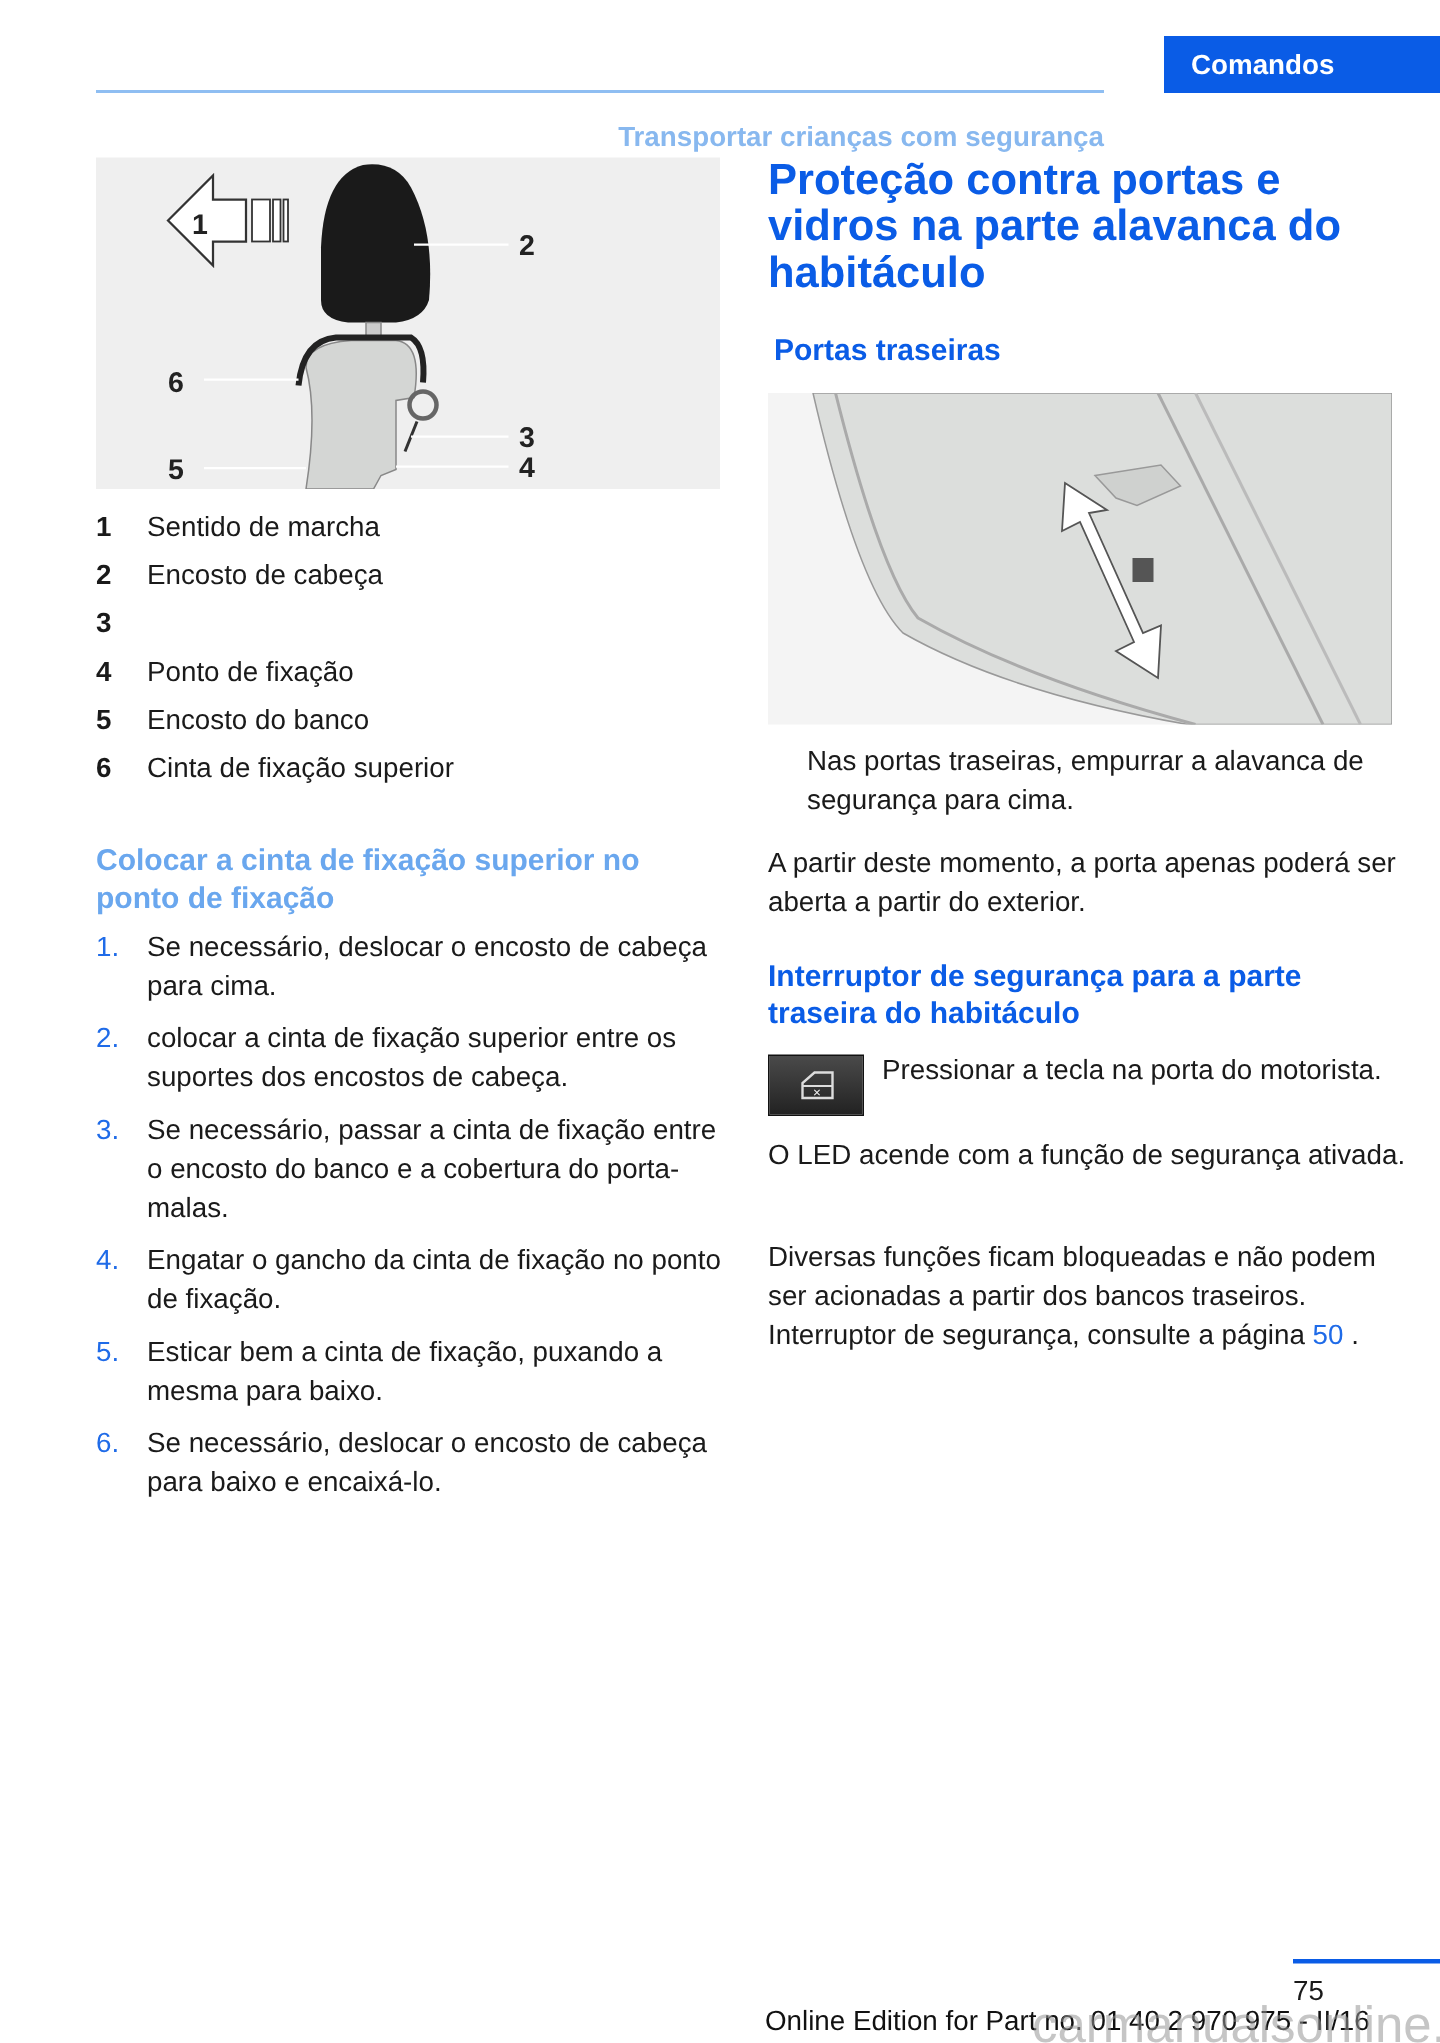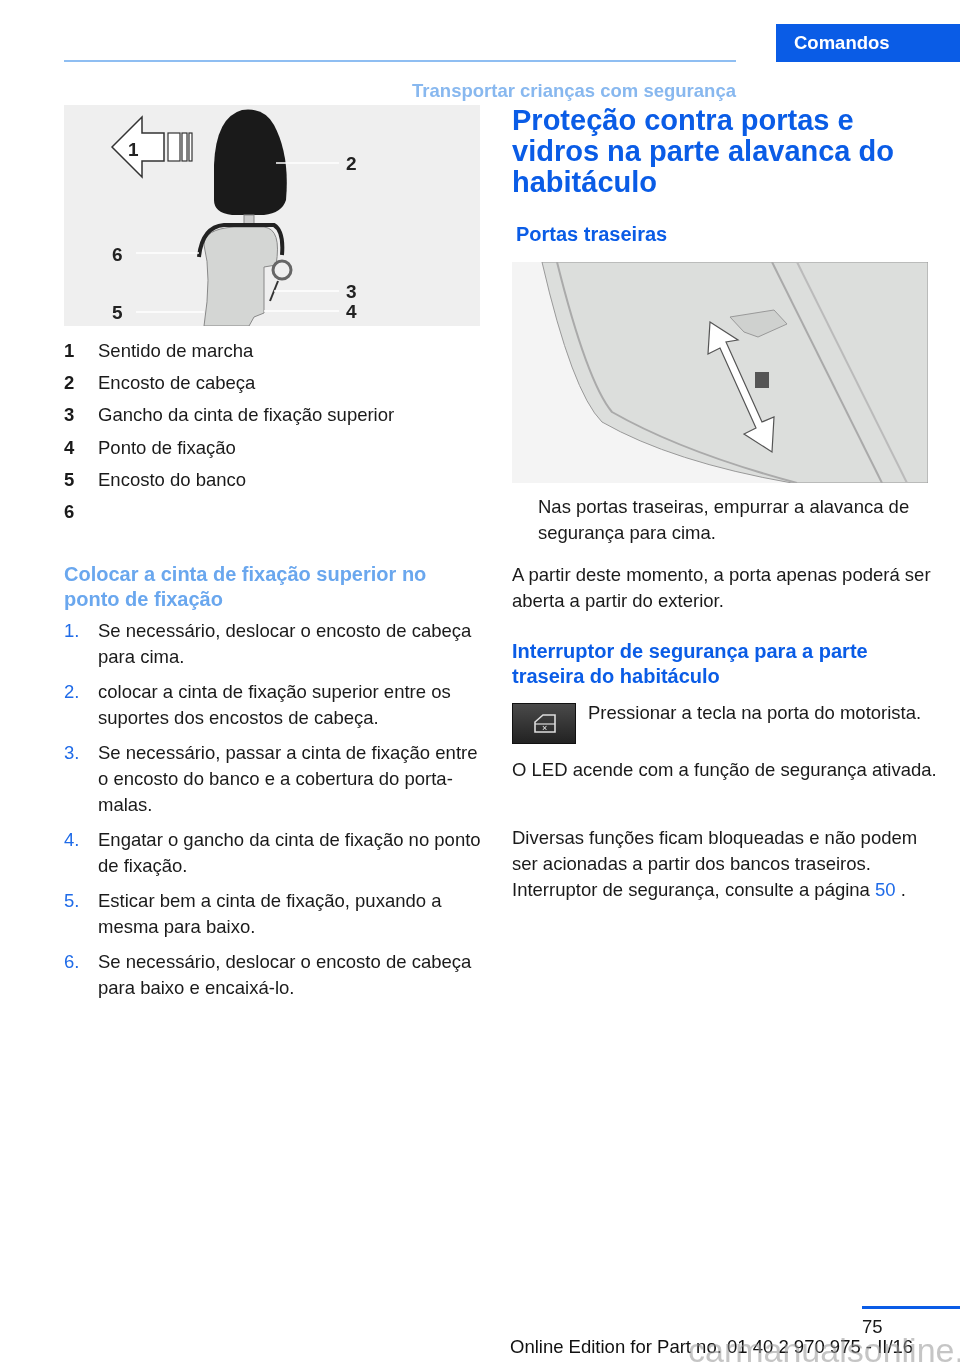--- a/index.html
+++ b/index.html
@@ -76,32 +76,32 @@
   <div class="row">
       <span class="num">1</span>
       <span>Sentido de marcha</span>
     </div>
   <div class="row">
       <span class="num">2</span>
       <span>Encosto de cabeça</span>
     </div>
   <div class="row">
       <span class="num">3</span>
-      <span>Gancho da cinta de fixação superior</span>
     </div>
   <div class="row">
       <span class="num">4</span>
       <span>Ponto de fixação</span>
     </div>
   <div class="row">
       <span class="num">5</span>
       <span>Encosto do banco</span>
     </div>
   <div class="row">
       <span class="num">6</span>
+      <span>Cinta de fixação superior</span>
     </div>
 </div>
 
 <div class="h3-light" style="position:absolute;left:64px;top:562px;width:420px;">Colocar a cinta de fixação superior no ponto de fixação</div>
 <div class="steps">
   <div class="step">
       <span class="n">1.</span>
       <span>Se necessário, deslocar o encosto de ca­beça para cima.</span>
     </div>
   <div class="step">

